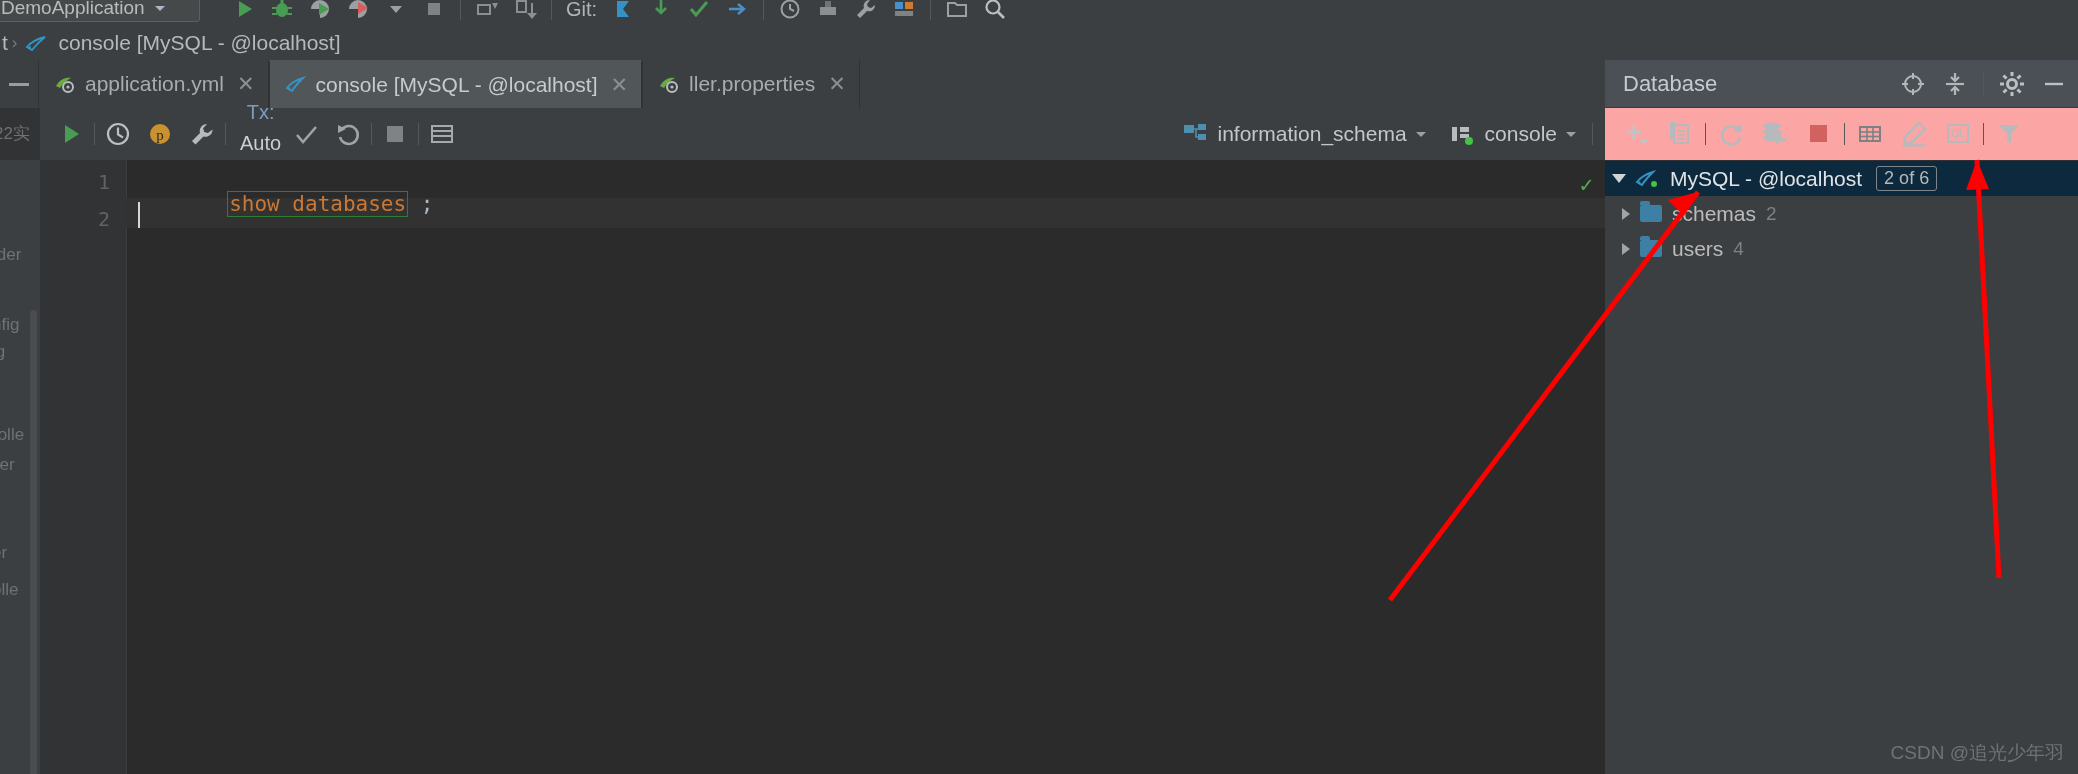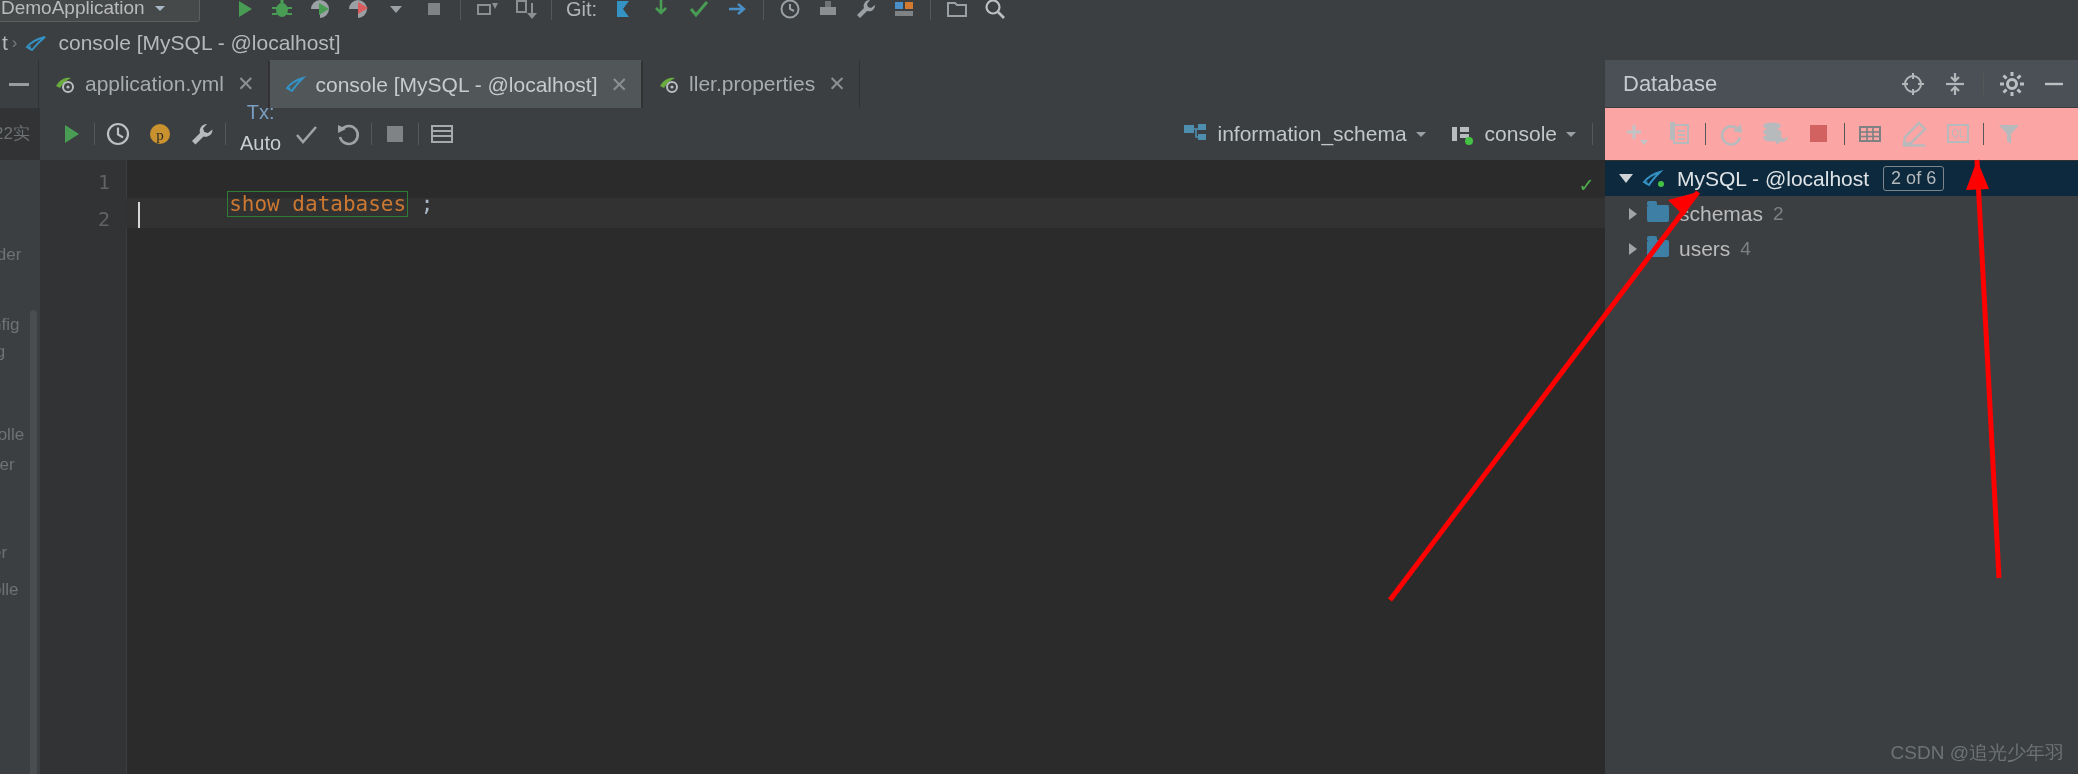--- a/index.html
+++ b/index.html
@@ -135,21 +135,21 @@
   .dbheader .title { color: #c5cace; font-size: 22px; }
   .dbheader .hicons { margin-left: auto; display: flex; align-items: center; gap: 14px;}
   .dbtoolbar {
     height: 52px; background: #fca5a5; display: flex; align-items: center;
     padding-left: 12px; gap: 6px;
     border-bottom: 1px solid #2f3234;
   }
   .dbtree { position: relative; }
   .treerow {
     display: flex; align-items: center; height: 35px;
-    color: #bbbbbb; font-size: 21px; padding-left: 10px; white-space: nowrap;
+    color: #bbbbbb; font-size: 21px; padding-left: 3px; white-space: nowrap;
   }
   .treerow.sel { background: #0d293e; }
   .arrow-r { width:0;height:0;border-top:6px solid transparent;border-bottom:6px solid transparent;border-left:8px solid #a0a4a7; margin: 0 10px 0 14px;}
   .arrow-d { width:0;height:0;border-left:7px solid transparent;border-right:7px solid transparent;border-top:9px solid #cfd3d5; margin: 0 8px 0 4px;}
   .folder { width: 22px; height: 17px; background: #3e7fa5; border-radius: 2px; margin-right: 10px; position: relative;}
   .folder::before{content:"";position:absolute;left:0;top:-4px;width:10px;height:4px;background:#3e7fa5;border-radius:2px 2px 0 0;}
   .cnt { color: #7d8184; font-size: 19px; margin-left: 10px; }
   .badge {
     border: 1px solid #7f868b; border-radius: 3px; color: #b4b9bc;
     font-size: 18px; padding: 1px 7px; margin-left: 14px;

